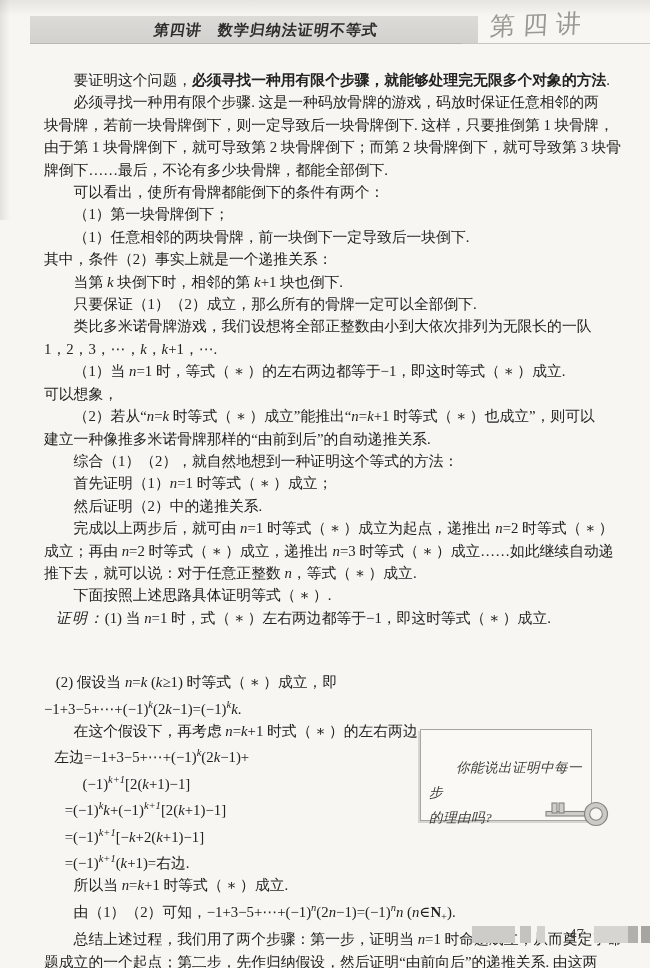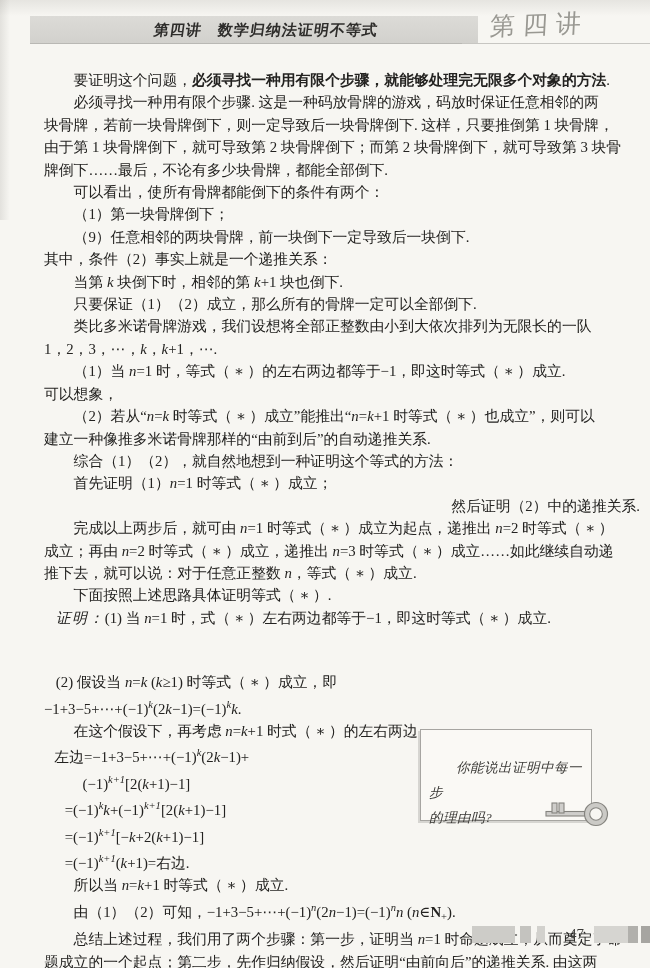--- a/index.html
+++ b/index.html
@@ -72,33 +72,33 @@
   </div>
 
   <div class="bodytext">
       <div class="line" style="padding-left: 2em;">要证明这个问题，<span class="t-b">必须寻找一种用有限个步骤，就能够处理完无限多个对象的方法</span>.</div>
       <div class="line" style="padding-left: 2em;">必须寻找一种用有限个步骤. 这是一种码放骨牌的游戏，码放时保证任意相邻的两</div>
       <div class="line">块骨牌，若前一块骨牌倒下，则一定导致后一块骨牌倒下. 这样，只要推倒第 1 块骨牌，</div>
       <div class="line">由于第 1 块骨牌倒下，就可导致第 2 块骨牌倒下；而第 2 块骨牌倒下，就可导致第 3 块骨</div>
       <div class="line">牌倒下……最后，不论有多少块骨牌，都能全部倒下.</div>
       <div class="line" style="padding-left: 2em;">可以看出，使所有骨牌都能倒下的条件有两个：</div>
       <div class="line" style="padding-left: 2em;">（1）第一块骨牌倒下；</div>
-      <div class="line" style="padding-left: 2em;">（9）任意相邻的两块骨牌，前一块倒下一定导致后一块倒下.</div>
+      <div class="line" style="padding-left: 2em;">（1）任意相邻的两块骨牌，前一块倒下一定导致后一块倒下.</div>
       <div class="line">其中，条件（2）事实上就是一个递推关系：</div>
       <div class="line" style="padding-left: 2em;">当第 <span class="t-i">k</span> 块倒下时，相邻的第 <span class="t-i">k</span>+1 块也倒下.</div>
       <div class="line" style="padding-left: 2em;">只要保证（1）（2）成立，那么所有的骨牌一定可以全部倒下.</div>
       <div class="line" style="padding-left: 2em;">类比多米诺骨牌游戏，我们设想将全部正整数由小到大依次排列为无限长的一队</div>
       <div class="line center">1，2，3，⋯，<span class="t-i">k</span>，<span class="t-i">k</span>+1，⋯.</div>
       <div class="line" style="padding-left: 2em;">（1）当 <span class="t-i">n</span>=1 时，等式（ ∗ ）的左右两边都等于−1，即这时等式（ ∗ ）成立.</div>
       <div class="line">可以想象，</div>
       <div class="line" style="padding-left: 2em;">（2）若从“<span class="t-i">n</span>=<span class="t-i">k</span> 时等式（ ∗ ）成立”能推出“<span class="t-i">n</span>=<span class="t-i">k</span>+1 时等式（ ∗ ）也成立”，则可以</div>
       <div class="line">建立一种像推多米诺骨牌那样的“由前到后”的自动递推关系.</div>
       <div class="line" style="padding-left: 2em;">综合（1）（2），就自然地想到一种证明这个等式的方法：</div>
       <div class="line" style="padding-left: 2em;">首先证明（1）<span class="t-i">n</span>=1 时等式（ ∗ ）成立；</div>
-      <div class="line" style="padding-left: 2em; text-align: right;">然后证明（2）中的递推关系.</div>
+      <div class="line" style="padding-left: 2em;">然后证明（2）中的递推关系.</div>
       <div class="line" style="padding-left: 2em;">完成以上两步后，就可由 <span class="t-i">n</span>=1 时等式（ ∗ ）成立为起点，递推出 <span class="t-i">n</span>=2 时等式（ ∗ ）</div>
       <div class="line">成立；再由 <span class="t-i">n</span>=2 时等式（ ∗ ）成立，递推出 <span class="t-i">n</span>=3 时等式（ ∗ ）成立……如此继续自动递</div>
       <div class="line">推下去，就可以说：对于任意正整数 <span class="t-i">n</span>，等式（ ∗ ）成立.</div>
       <div class="line" style="padding-left: 2em;">下面按照上述思路具体证明等式（ ∗ ）.</div>
       <div class="line" style="padding-left: 0.8em;"><span class="t-kai">证明：</span>(1) 当 <span class="t-i">n</span>=1 时，式（ ∗ ）左右两边都等于−1，即这时等式（ ∗ ）成立.</div>
       <div class="line" style="padding-left: 0.8em; margin-top: 42px;">(2) 假设当 <span class="t-i">n</span>=<span class="t-i">k</span> (<span class="t-i">k</span>≥1) 时等式（ ∗ ）成立，即</div>
       <div class="line center">−1+3−5+⋯+(−1)<span class="t-sup">k</span>(2<span class="t-i">k</span>−1)=(−1)<span class="t-sup">k</span><span class="t-i">k</span>.</div>
       <div class="line" style="padding-left: 2em;">在这个假设下，再考虑 <span class="t-i">n</span>=<span class="t-i">k</span>+1 时式（ ∗ ）的左右两边.</div>
       <div class="line" style="padding-left: 0.7em;">左边=−1+3−5+⋯+(−1)<span class="t-sup">k</span>(2<span class="t-i">k</span>−1)+</div>
       <div class="line" style="padding-left: 2.6em;">(−1)<span class="t-sup">k+1</span>[2(<span class="t-i">k</span>+1)−1]</div>

